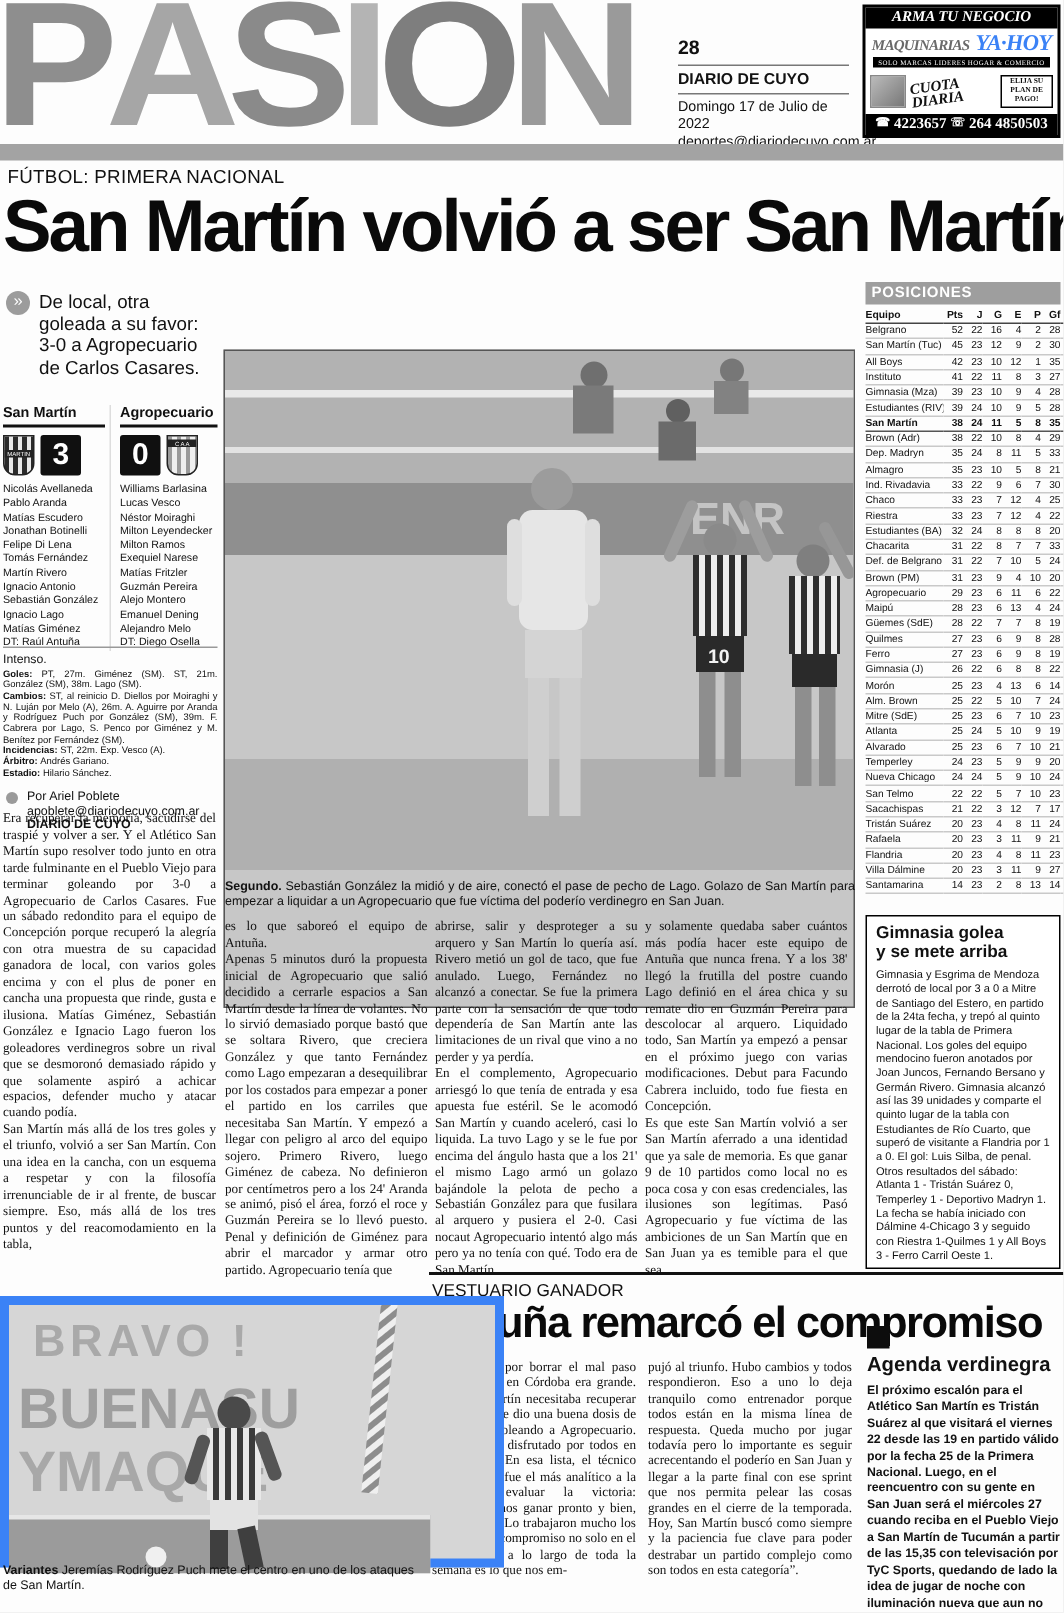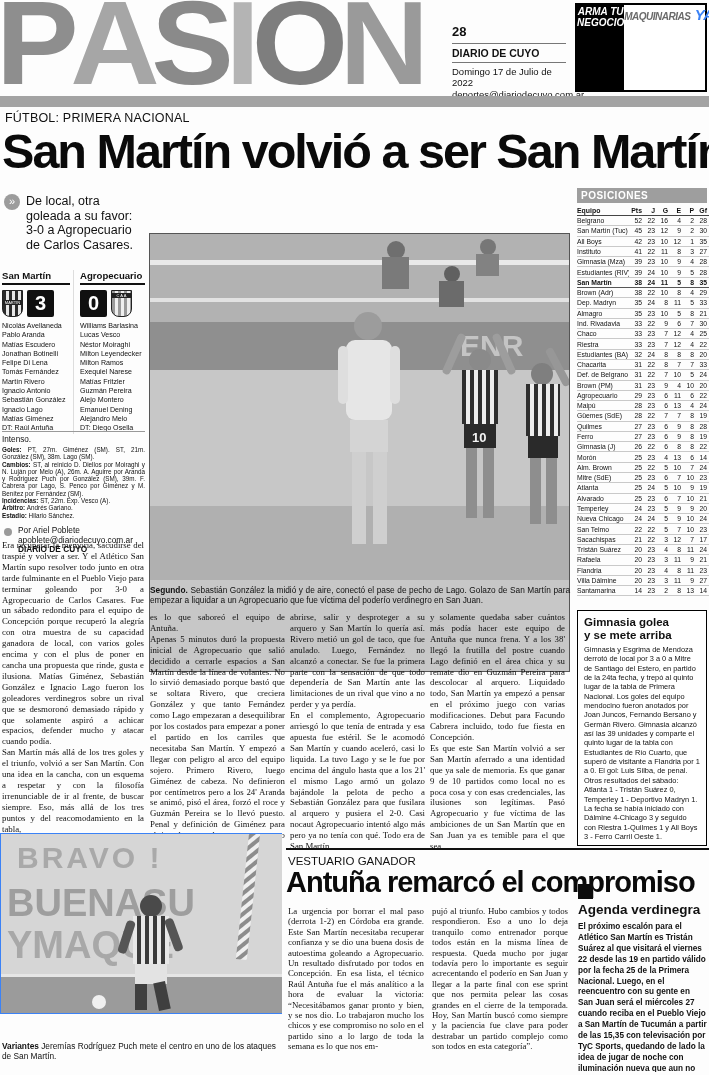--- a/index.html
+++ b/index.html
@@ -14,21 +14,21 @@
   .logo span{display:inline-block;}
   .lg0{color:#8e8e8e;}.lg1{color:#a6a6a6;}.lg2{color:#8a8a8a;}.lg3{color:#b4b4b4;}.lg4{color:#7e7e7e;}.lg5{color:#9a9a9a;}
   .mast-info{left:452px;top:24px;width:114px;font-family:"Liberation Sans",sans-serif;}
   .mast-info .pagenum{font-weight:bold;font-size:13px;padding-bottom:4px;border-bottom:1px solid #777;}
   .mast-info .paper{font-weight:bold;font-size:10.5px;padding:3px 0;border-bottom:1px solid #777;}
   .mast-info .date{font-size:9.5px;padding-top:3px;}
   .mast-info .email{font-size:9.5px;padding-top:1px;}
 
   
   .ad{left:575px;top:3px;width:132px;height:89px;border:2px solid #000;box-sizing:border-box;
-      background:#fff;display:flex;flex-direction:row;font-family:Liberation Sans, sans-serif;}
+      background:#fff;display:flex;flex-direction:column;font-family:Liberation Serif, serif;}
   .ad-head{background:#000;color:#fff;font-weight:bold;font-style:italic;font-size:10px;text-align:center;padding:1px 0 2px;}
   .ad-brand{text-align:center;line-height:1;padding-top:2px;white-space:nowrap;}
   .ad-maq{font-style:italic;font-weight:bold;font-size:10px;color:#6a6a6a;letter-spacing:-0.5px;}
   .ad-yahoy{font-style:italic;font-weight:bold;font-size:15px;color:#3b82f6;letter-spacing:-0.5px;}
   .ad-sub{background:#000;color:#fff;font-size:4.6px;text-align:center;margin:1px 5px;padding:1px 0;letter-spacing:0.3px;}
   .ad-mid{display:flex;align-items:center;gap:3px;padding:1px 3px;flex:1;}
   .ad-prod{width:22px;height:20px;background:linear-gradient(135deg,#bbb,#777);border:1px solid #888;flex:none;}
   .ad-cuota{font-weight:bold;font-style:italic;font-size:10px;transform:rotate(-8deg);line-height:9px;}
   .ad-elija{border:1px solid #000;font-size:5px;font-weight:bold;padding:1px 2px;width:36px;text-align:center;line-height:6px;}
   .ad-phones{background:#000;color:#fff;font-weight:bold;font-size:10px;text-align:center;padding:1px 0 2px;white-space:nowrap;}
@@ -105,21 +105,21 @@
              letter-spacing:-1px;color:#0a0a0a;white-space:nowrap;}
   .bc{font-size:8.8px;line-height:10.4px;text-align:justify;overflow:hidden;}
   .bc1{left:288px;top:906px;width:136px;height:166px;}
   .bc2{left:432px;top:906px;width:136px;height:166px;}
   .agsquare{left:578px;top:884px;width:15px;height:15px;background:#0d0d0d;}
   .agtitle{left:578px;top:902px;font-weight:bold;font-size:13.5px;}
   .agbody{left:578px;top:922px;width:129px;font-family:"Liberation Sans",sans-serif;font-weight:bold;
           font-size:8.2px;line-height:10.9px;overflow:hidden;height:150px;}
 
   
-  .bphoto{left:0;top:833px;width:282px;height:181px;border:1px solid #3b82f6;box-sizing:border-box;background:#d6d6d6;}
+  .bphoto{left:0;top:864px;width:336px;height:181px;border:6px solid #3b82f6;box-sizing:border-box;background:#d6d6d6;}
   .cap-bottom{left:2px;top:1041px;width:278px;text-align:left;}
 </style>
 </head>
 <body>
 
 <div class="page">
 
   <div class="abs logo"><span class="lg0">P</span><span class="lg1">A</span><span class="lg2">S</span><span class="lg3">I</span><span class="lg4">Ó</span><span class="lg5">N</span></div>
   <div class="abs mast-info">
     <div class="pagenum">28</div>

